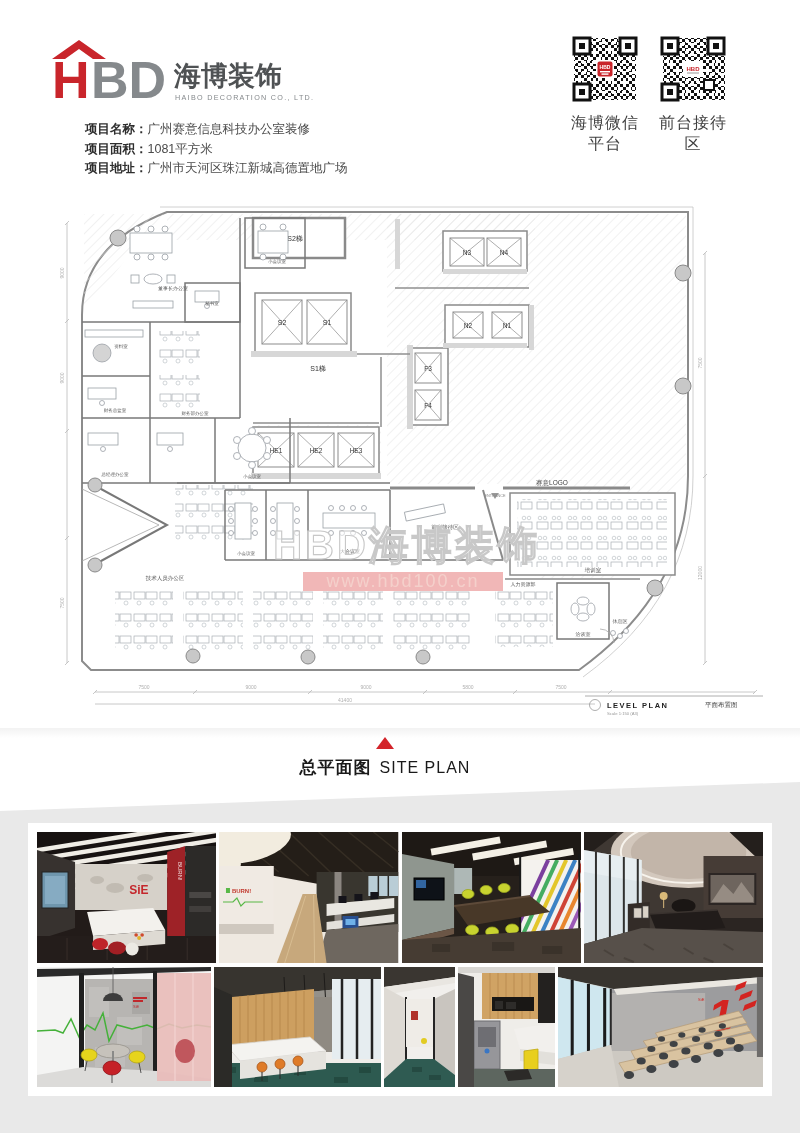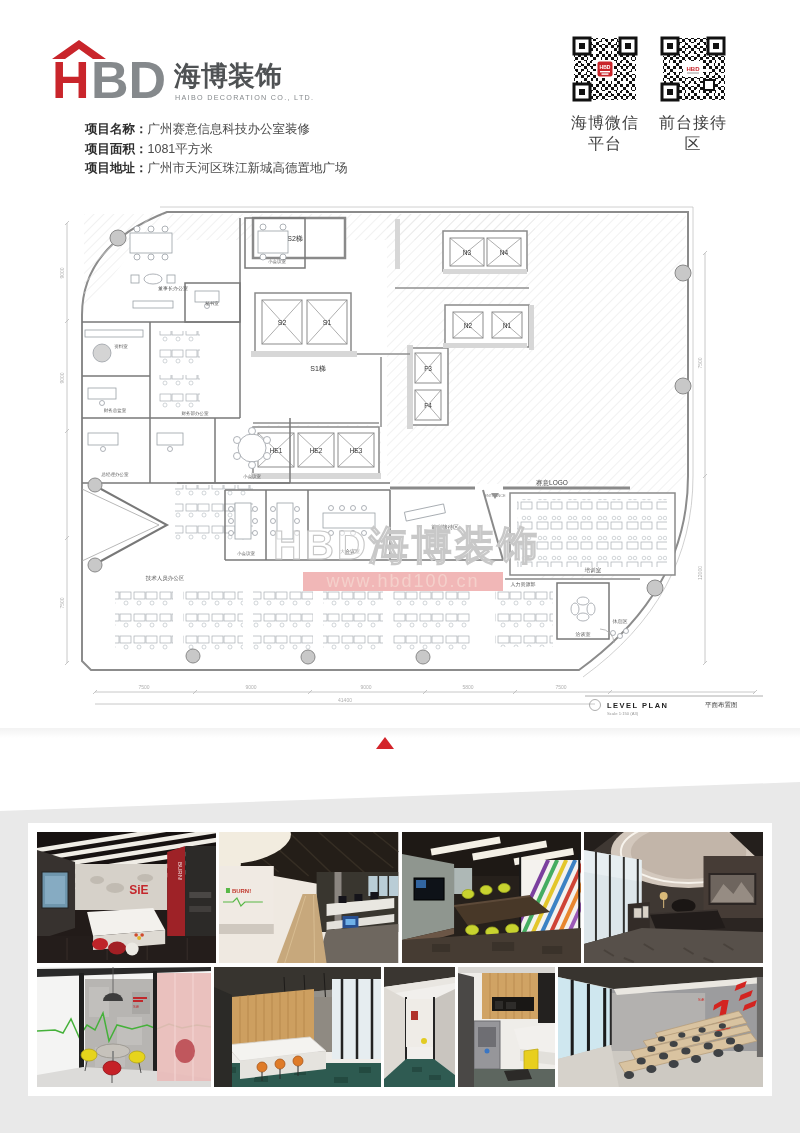--- a/index.html
+++ b/index.html
@@ -434,20 +434,23 @@
       <circle cx="540" cy="512" r="5.5" fill="none" stroke="#999" stroke-width="0.8"></circle>
       <text x="552" y="515" font-size="7.5" font-weight="bold" letter-spacing="1.5" fill="#222">LEVEL PLAN</text>
       <text x="552" y="522" font-size="4.2" fill="#999">Scale 1:150 (A3)</text>
       <text x="650" y="514" font-size="6.5" fill="#444">平面布置图</text>
     </g>
   </svg>
 
   <div class="sheet-shadow"></div>
 
   <div class="tri"></div>
+  <div class="caption">
+    <span class="cn">总平面图</span><span class="en">SITE PLAN</span>
+  </div>
 
   <div class="wedge"></div>
 
   <div class="gallery">
     <div class="grow grow1">
 
       <svg class="f1" viewBox="0 0 179 131" preserveAspectRatio="none">
         <rect width="179" height="131" fill="#221b19"></rect>
         <clipPath id="c1">
             <polygon points="0,0 179,0 179,40 0,62"></polygon>

